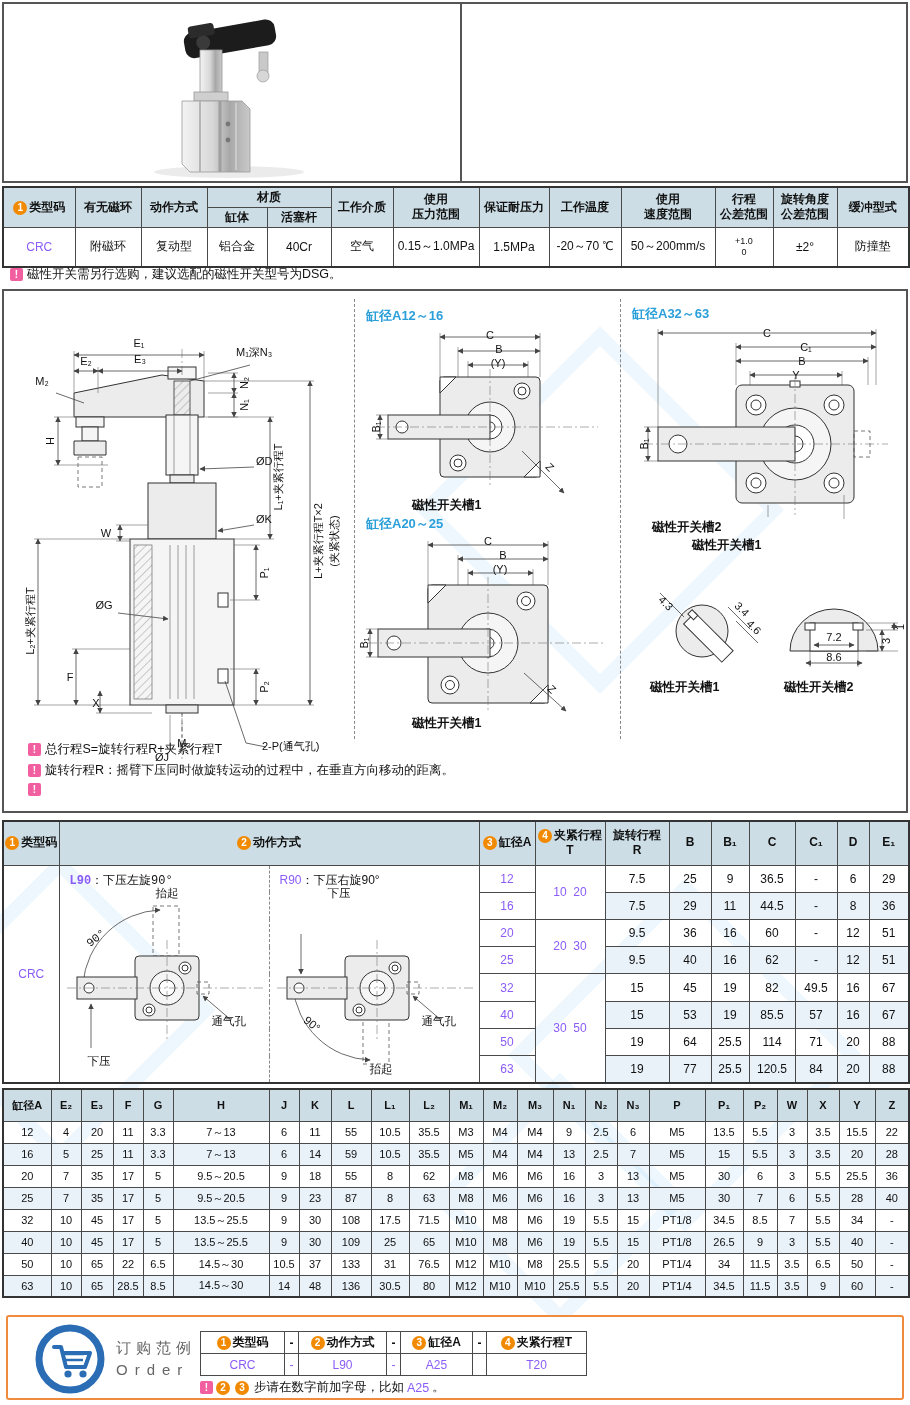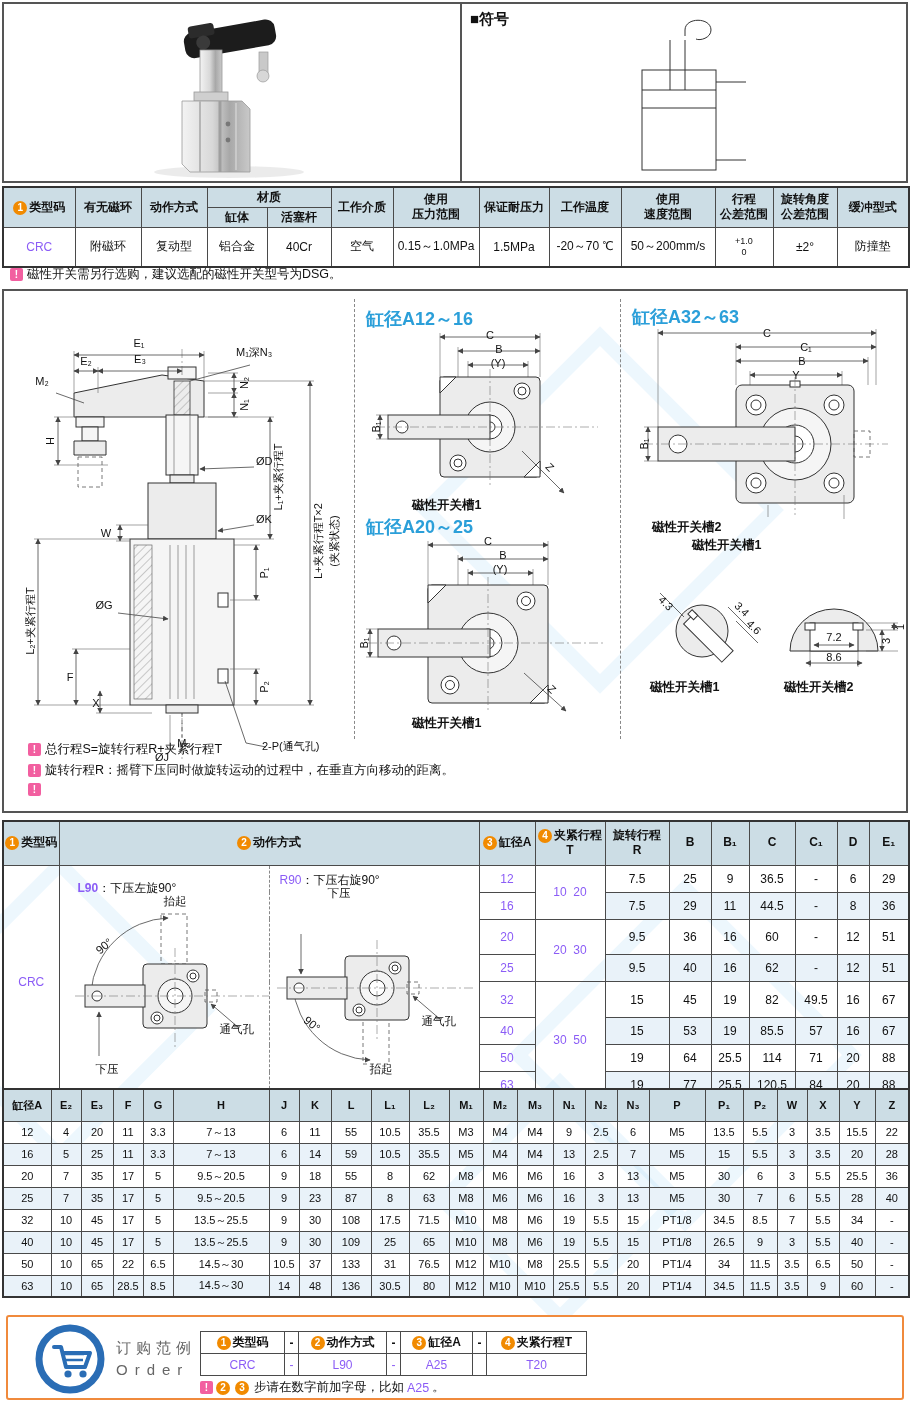--- a/index.html
+++ b/index.html
@@ -28,21 +28,21 @@
   .spec td { font-size:12px; height:40px; }
   .spec .tol { font-size:9px; line-height:1.15; }
 
   .note-line { position:absolute; left:10px; font-size:12.5px; z-index:1; display:flex; align-items:center; gap:4px; }
   .bang { display:inline-block; width:13px; height:13px; background:#f25fa0; color:#fff; font-size:10px; font-weight:bold; text-align:center; line-height:13px; border-radius:2px; flex:0 0 auto; }
   .obadge { display:inline-block; width:14px; height:14px; background:#f18a00; color:#fff; font-size:10px; font-weight:bold; text-align:center; line-height:14px; border-radius:50%; margin-right:2px; }
 
   
   .draw-panel { position:absolute; top:289px; left:2px; width:906px; height:524px; border:2px solid #555; z-index:1; background:transparent; }
   .vsep { position:absolute; top:8px; height:440px; border-left:1px dashed #888; }
-  .dtitle { position:absolute; font-size:18px; font-weight:bold; color:#2b9fd9; white-space:nowrap; z-index:3; }
+  .dtitle { position:absolute; font-size:13px; font-weight:bold; color:#2b9fd9; white-space:nowrap; z-index:3; }
   .lab { position:absolute; font-size:11px; color:#111; white-space:nowrap; z-index:3; }
   .clab { transform:translate(-50%,-50%); }
   .vlab { transform:translate(-50%,-50%) rotate(-90deg); }
   .dlab45 { transform:translate(-50%,-50%) rotate(45deg); }
   .cap { position:absolute; font-size:12.5px; font-weight:bold; color:#111; white-space:nowrap; z-index:3; }
   .wmark { position:absolute; top:368px; left:6px; width:894px; font-size:56px; letter-spacing:4px; color:#999; opacity:.4; white-space:nowrap; z-index:4; pointer-events:none; font-weight:500; }
   .dnotes { position:absolute; left:24px; top:450px; z-index:5; }
   .dnotes .nrow { display:flex; align-items:center; gap:4px; font-size:12.5px; margin-bottom:4px; }
 
   svg .ol { fill:none; stroke:#333; stroke-width:1; }
@@ -124,33 +124,20 @@
         <rect x="255" y="48" width="9" height="22" fill="#c9c9c9" stroke="#9a9a9a" stroke-width=".7"></rect>
         <circle cx="259" cy="72" r="6" fill="#d7d7d7" stroke="#9a9a9a" stroke-width=".7"></circle>
         <rect x="196" y="46" width="22" height="46" fill="url(#silver)" stroke="#9a9a9a" stroke-width=".8"></rect>
         <rect x="190" y="88" width="34" height="9" fill="#cfcfcf" stroke="#9a9a9a" stroke-width=".8"></rect>
         <polygon points="178,97 238,97 246,105 246,168 186,168 178,160" fill="url(#silver)" stroke="#9a9a9a" stroke-width=".8"></polygon>
         <line x1="196" y1="97" x2="196" y2="168" stroke="#b5b5b5" stroke-width="2"></line>
         <line x1="216" y1="97" x2="216" y2="168" stroke="#9f9f9f" stroke-width="3"></line>
         <line x1="232" y1="99" x2="232" y2="166" stroke="#c9c9c9" stroke-width="2"></line>
         <circle cx="224" cy="120" r="2.4" fill="#777"></circle>
         <circle cx="224" cy="136" r="2.4" fill="#777"></circle>
-      </svg>
-    </div>
-    <div class="symbol-panel">
-      <span class="symbol-title">■符号</span>
-      <svg width="200" height="170" viewBox="0 0 200 170" style="position:absolute; left:120px; top:8px;">
-        <rect x="60" y="58" width="74" height="100" class="ol"></rect>
-        <line x1="60" y1="78" x2="134" y2="78" class="ol"></line>
-        <line x1="60" y1="96" x2="134" y2="96" class="ol"></line>
-        <line x1="88" y1="28" x2="88" y2="78" class="ol"></line>
-        <line x1="103" y1="28" x2="103" y2="78" class="ol"></line>
-        <path d="M103,24 v-6 c0,-13 26,-13 26,0 c0,8 -11,11 -15,9" class="ol"></path>
-        <line x1="134" y1="70" x2="164" y2="70" class="ol"></line>
-        <line x1="134" y1="148" x2="164" y2="148" class="ol"></line>
       </svg>
     </div>
   </div>
 
   <table class="spec">
     <colgroup>
       <col style="width:72px">
         <col style="width:66px">
         <col style="width:66px">
         <col style="width:60px">
@@ -508,21 +495,21 @@
         <th>B₁</th>
         <th>C</th>
         <th>C₁</th>
         <th>D</th>
         <th>E₁</th>
       </tr>
     </thead>
     <tbody>
       <tr>
         <td rowspan="8" class="blue">CRC</td>
-        <td rowspan="8" class="actL" style="padding:8px;vertical-align:top;">
+        <td rowspan="8" class="actL" style="padding:0;vertical-align:top;font-family:Liberation Mono, monospace;">
           <div class="action-cell">
             <div class="act-code-line"><span class="blue" style="font-weight:bold">L90</span><span>：下压左旋90°</span></div>
             <svg width="200" height="170" viewBox="0 0 200 170" style="position:absolute;left:5px;top:34px">
               <rect x="88" y="6" width="26" height="50" class="dsh"></rect>
               <path d="M95,10 A80,80 0 0 0 18,84" class="lead" marker-start="url(#arw)"></path>
               <rect x="70" y="56" width="64" height="64" rx="4" class="fg"></rect>
               <circle cx="120" cy="68" r="6" class="wfill"></circle>
                 <circle cx="120" cy="68" r="3" class="ol"></circle>
               <circle cx="84" cy="110" r="6" class="wfill"></circle>
                 <circle cx="84" cy="110" r="3" class="ol"></circle>

